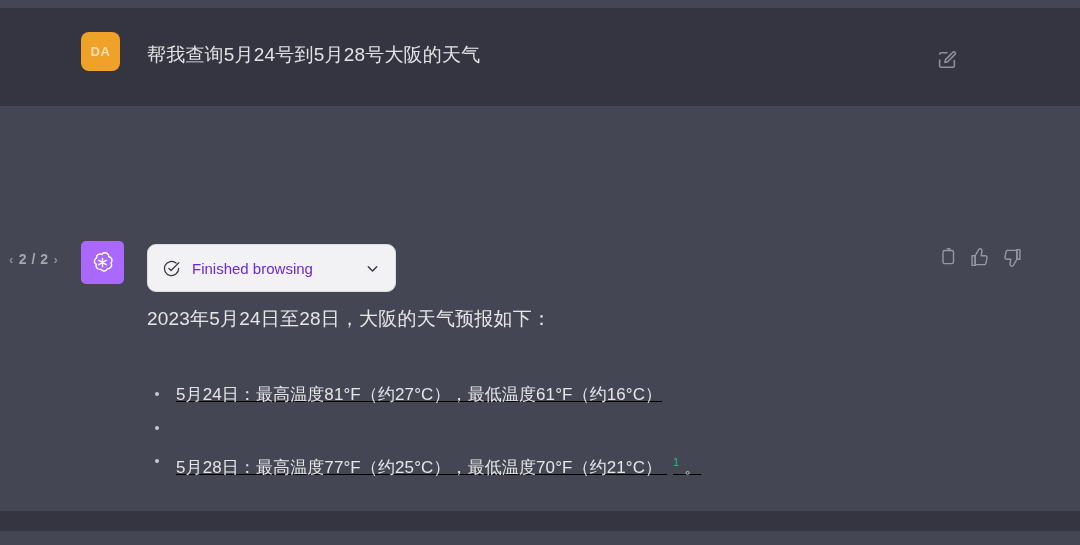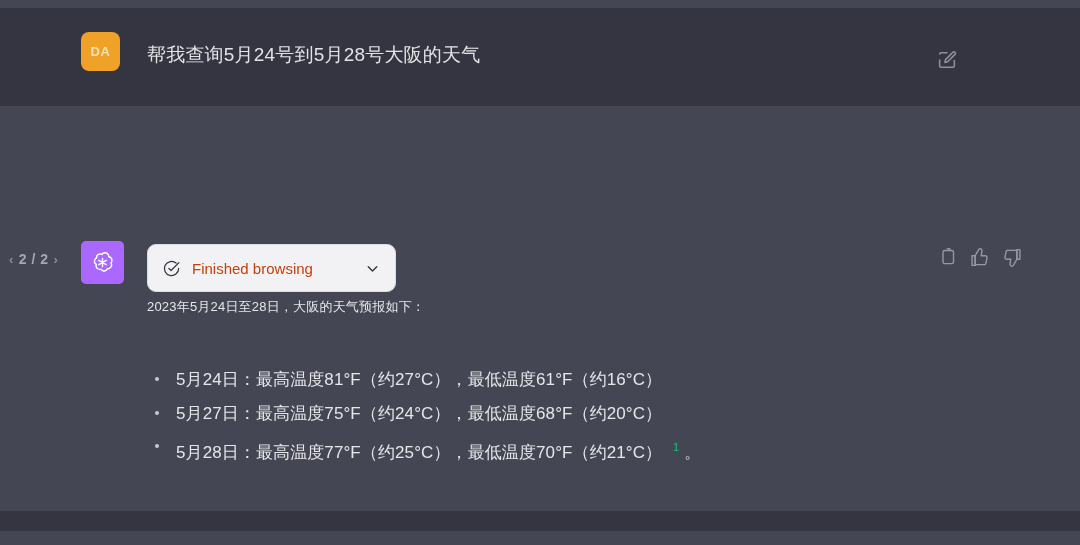--- a/index.html
+++ b/index.html
@@ -109,39 +109,40 @@
     width: 249px; height: 48px;
     background: #f2f2f5;
     border: 1px solid #dcdce2;
     border-radius: 9px;
     display: flex;
     align-items: center;
     padding: 0 14px;
     gap: 11px;
   }
   .browse-pill .label {
-    color: #c2410c;
+    color: #6d28d9;
     font-size: 15px;
     flex: 1;
   }
 
   
   .intro {
     position: absolute;
-    left: 147px; top: 188px;
+    left: 147px; top: 200px;
     color: #e6e6e9;
-    font-size: 13px;
+    font-size: 19px;
     line-height: 26px;
     letter-spacing: 0.2px;
   }
 
   .bullets {
     position: absolute;
-    left: 147px; top: 261px;
+    left: 147px; top: 276px;
     width: 790px;
+    text-decoration: underline;
   }
   .bullet-row {
     position: relative;
     height: 33.5px;
     padding-left: 29px;
     color: #e6e6e9;
     font-size: 17px;
     line-height: 26px;
     letter-spacing: 0.1px;
     white-space: nowrap;
@@ -247,21 +248,20 @@
 
       <div class="bullet-row">
         <span class="dot"></span>
         <span>5月24日：最高温度81°F（约27°C），最低温度61°F（约16°C）</span>
       </div>
 
 
 
       <div class="bullet-row">
         <span class="dot"></span>
-        <span>5月27日：最高温度75°F（约24°C），最低温度68°F（约20°C）</span>
       </div>
 
       <div class="bullet-row">
         <span class="dot"></span>
         <span>5月28日：最高温度77°F（约25°C），最低温度70°F（约21°C）</span>
         <span class="cite">1</span>
         <span class="period">。</span>
       </div>
 
     </div>

